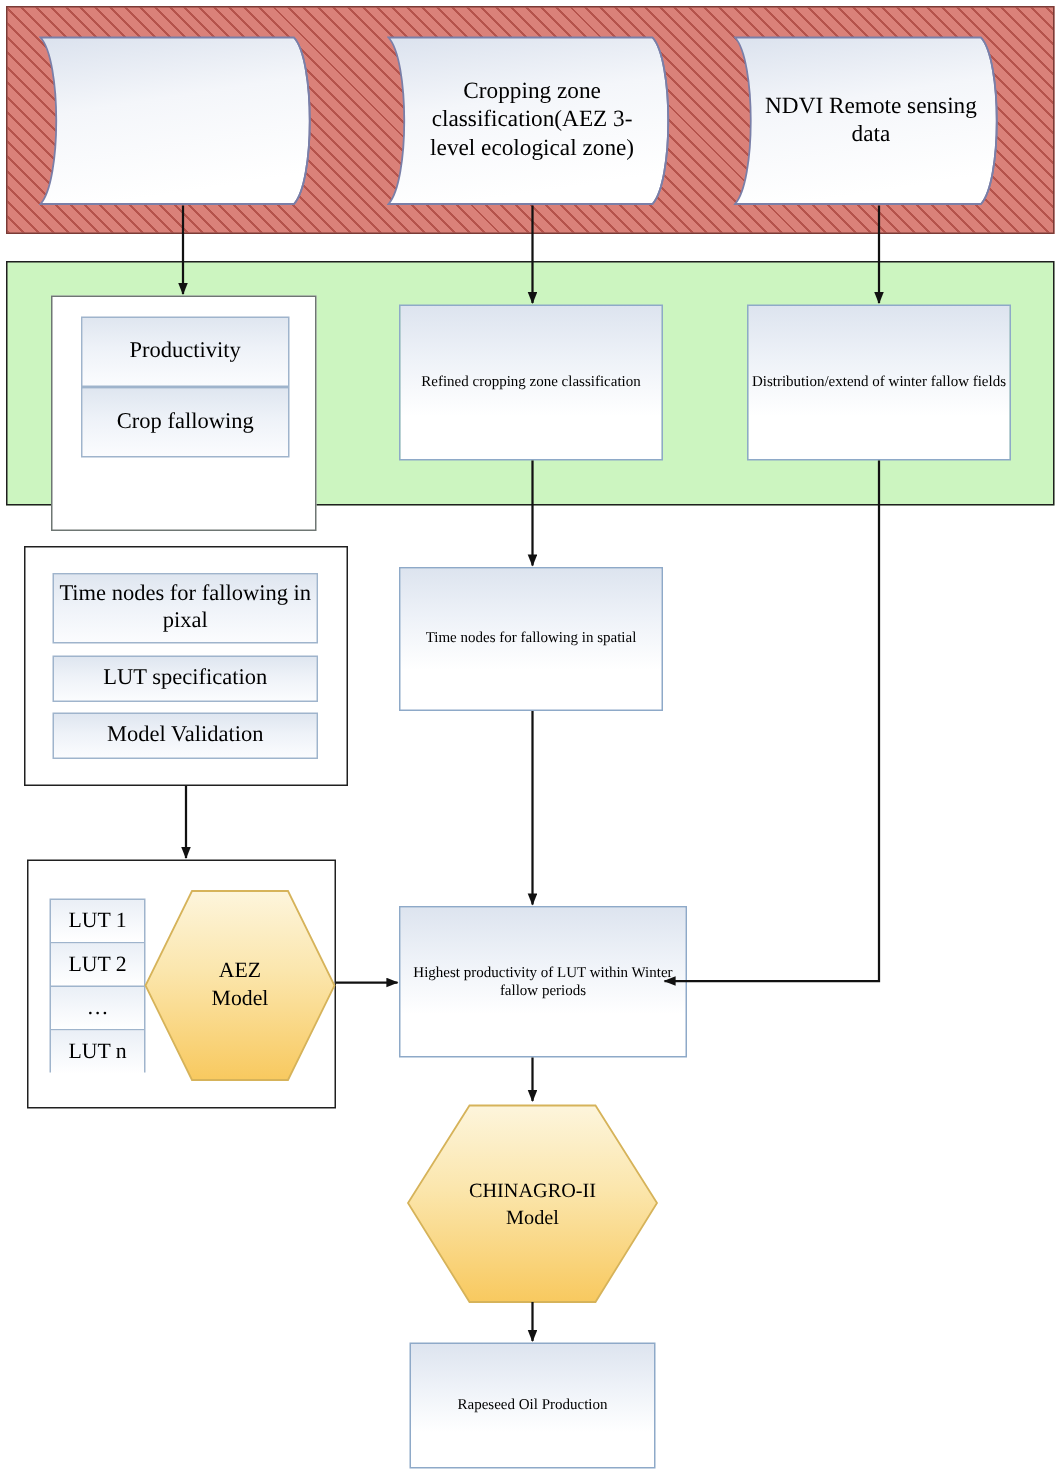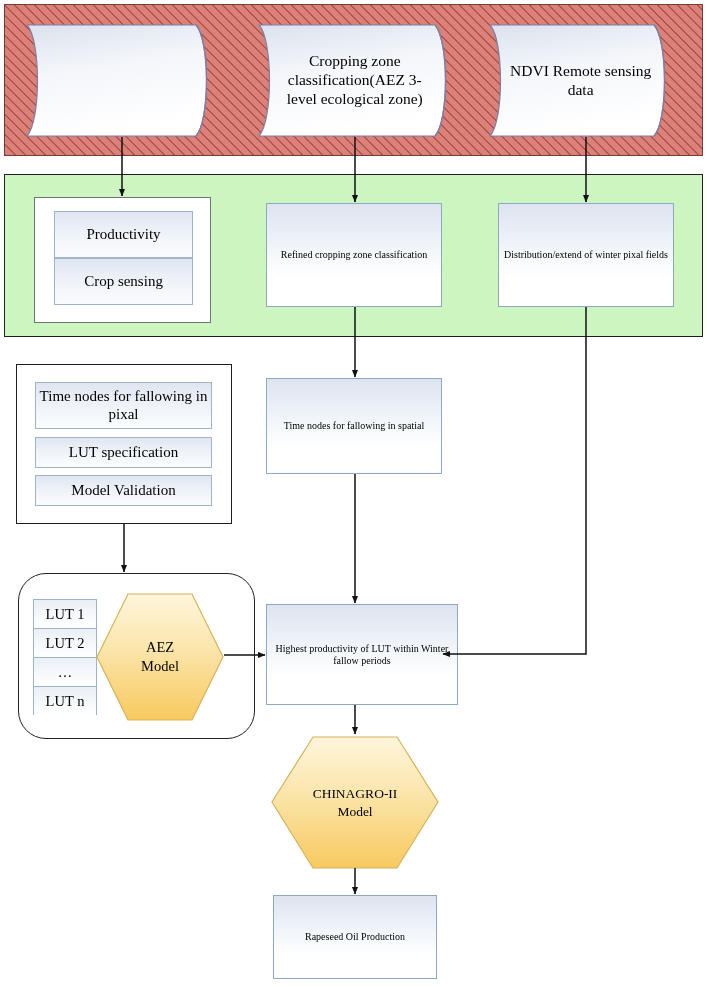--- a/index.html
+++ b/index.html
@@ -114,54 +114,54 @@
             <stop offset="45%" stop-color="#f4f6fa"></stop>
           <stop offset="100%" stop-color="#ffffff"></stop>
         </linearGradient>
       </defs>
       <path d="M1 1 H165 C179 16 179 97 165 112 H1 C15 97 15 16 1 1 Z" fill="url(#cg3)" stroke="#7a7fa8" stroke-width="1.2"></path>
       <path d="M165 1 C179 16 179 97 165 112" fill="none" stroke="#7a7fa8" stroke-width="1.2"></path>
     </svg>
     <div class="cyl-text" style="left:10%;right:16%;">NDVI Remote sensing data</div>
   </div>
 
-  <div class="container-grey" style="left:34px;top:197px;width:177px;height:126px;">
+  <div class="container-grey" style="left:34px;top:197px;width:177px;height:157px;">
     <div class="node boxblue-sm" style="left:19px;top:13px;width:139px;height:47px;position:absolute;">
       <span>Productivity</span>
     </div>
     <div class="node boxblue-sm" style="left:19px;top:60px;width:139px;height:47px;position:absolute;">
-      <span>Crop sensing</span>
+      <span>Crop fallowing</span>
     </div>
   </div>
 
   <div class="node boxblue" style="left:266px;top:203px;width:176px;height:104px;">
     <span>Refined cropping zone classification</span>
   </div>
 
   <div class="node boxblue" style="left:498px;top:203px;width:176px;height:104px;">
-    <span>Distribution/extend of winter pixal fields</span>
+    <span>Distribution/extend of winter fallow fields</span>
   </div>
 
   <div class="container-black" style="left:16px;top:364px;width:216px;height:160px;">
     <div class="node boxblue-sm" style="left:18px;top:17px;width:177px;height:47px;position:absolute;">
       <span>Time nodes for fallowing in pixal</span>
     </div>
     <div class="node boxblue-sm" style="left:18px;top:72px;width:177px;height:31px;position:absolute;">
       <span>LUT specification</span>
     </div>
     <div class="node boxblue-sm" style="left:18px;top:110px;width:177px;height:31px;position:absolute;">
       <span>Model Validation</span>
     </div>
   </div>
 
   <div class="node boxblue" style="left:266px;top:378px;width:176px;height:96px;">
     <span>Time nodes for fallowing in spatial</span>
   </div>
 
-  <div class="container-black" style="left:18px;top:573px;width:237px;height:166px;border-radius:28px;">
+  <div class="container-black" style="left:18px;top:573px;width:206px;height:166px;">
     <div class="lutlist" style="left:14px;top:25px;width:64px;height:116px;">
       <div class="lutrow" style="height:29px;">LUT 1</div>
       <div class="lutrow" style="height:29px;">LUT 2</div>
       <div class="lutrow" style="height:29px;">…</div>
       <div class="lutrow" style="height:29px;border-bottom:none;">LUT n</div>
     </div>
 
     <div class="hex" style="left:76px;top:18px;width:130px;height:130px;">
       <svg width="130" height="130" viewBox="0 0 130 130">
         <defs>

